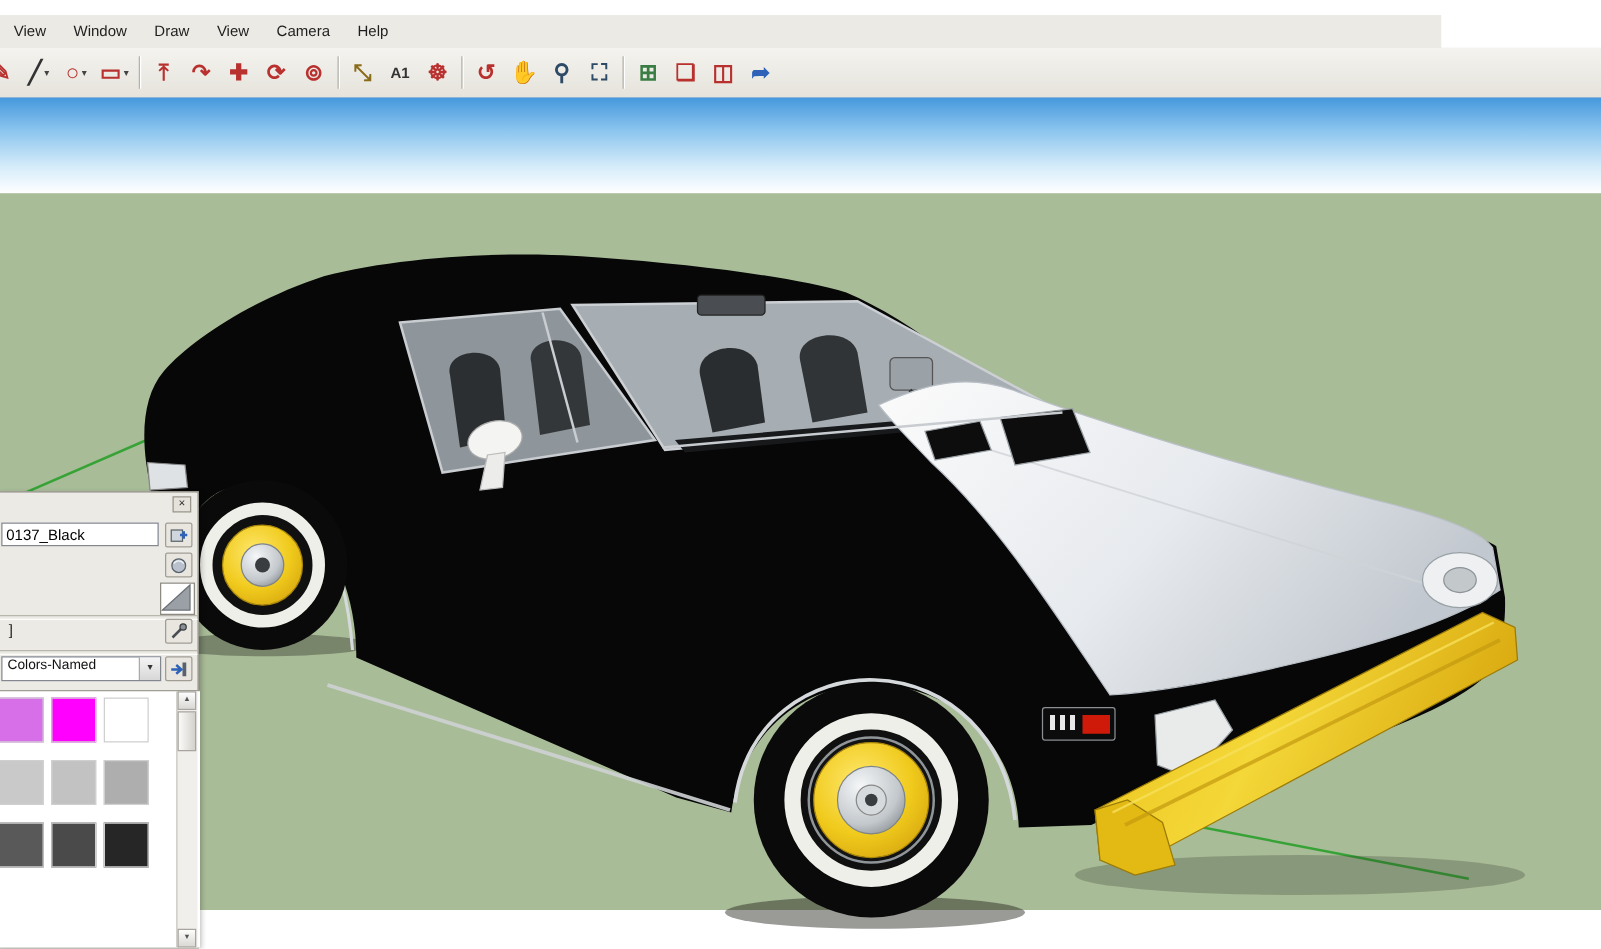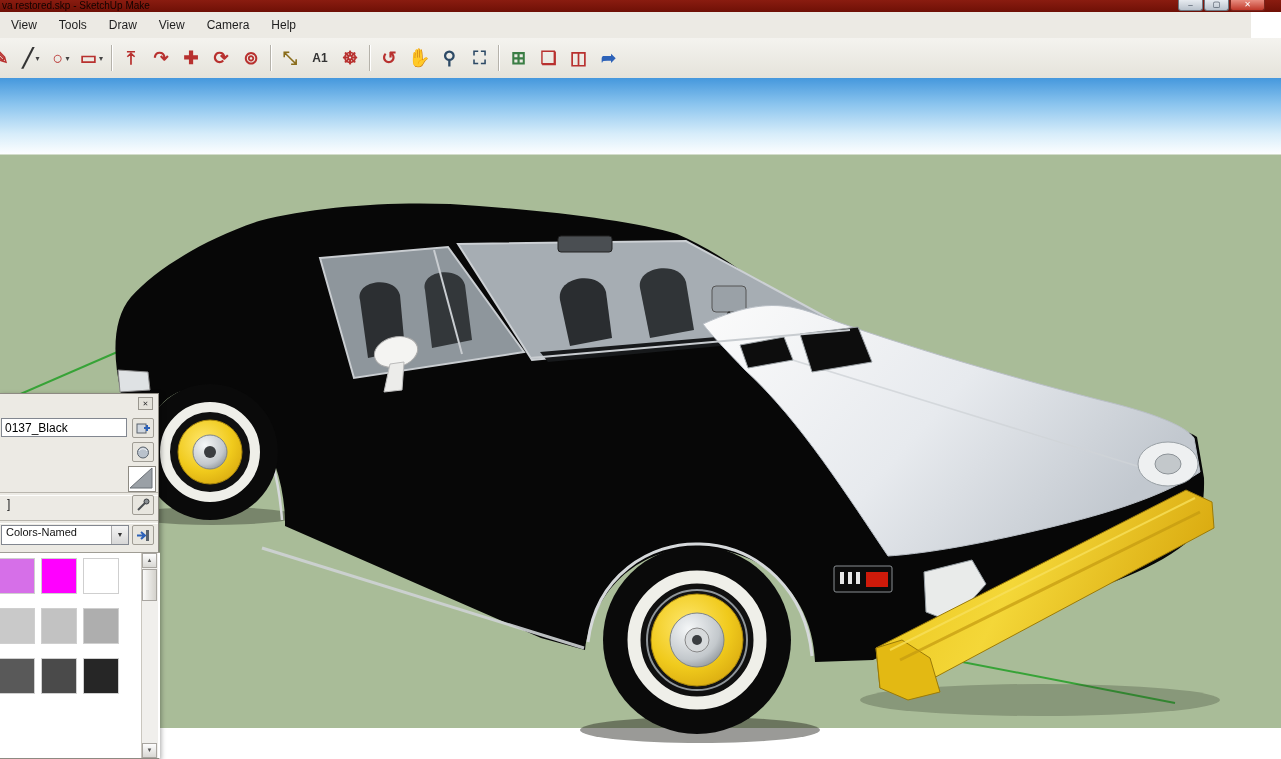--- a/index.html
+++ b/index.html
@@ -11,21 +11,21 @@
             background:linear-gradient(#8a1c10,#6f1006);color:#190502;
             font-size:10px;line-height:12px;}
   .titlebar .title{position:absolute;left:2px;top:0;white-space:nowrap;color:#120300;}
   .win-controls{position:absolute;right:16px;top:0;display:flex;gap:1px;}
   .win-btn{width:25px;height:11px;font-size:8px;line-height:10px;text-align:center;
            background:linear-gradient(#e7ebf0,#b9c2cc);border:1px solid #6d7680;
            border-top:none;border-radius:0 0 3px 3px;color:#243040;box-sizing:border-box;}
   .win-btn.close{width:35px;background:linear-gradient(#e88d80,#c0392b);color:#fff;border-color:#7c251c;}
 
   
-  .menubar{position:absolute;left:0;top:12px;width:1251px;height:26px;background:#eceae4;
+  .menubar{position:absolute;left:0;top:12px;width:1153px;height:26px;background:#eceae4;
            border-bottom:1px solid #d9d6ce;font-size:12px;color:#1e1e1e;display:flex;align-items:center;}
   .menu-item{padding:0 11px;height:26px;line-height:26px;}
 
   
   .toolbar{position:absolute;left:0;top:38px;width:1281px;height:40px;
            background:linear-gradient(#f4f3ef,#e5e3db);border-bottom:1px solid #b9b6ae;
            display:flex;align-items:center;overflow:hidden;}
   .tool{display:flex;align-items:center;height:30px;min-width:28px;margin:0 1px;padding:0 2px;
         background:transparent;border:1px solid transparent;border-radius:2px;box-sizing:border-box;
         justify-content:center;}
@@ -79,32 +79,24 @@
   .statusbar .msr-label{position:absolute;left:957px;top:4px;}
   .statusbar .msr-input{position:absolute;left:1046px;top:2px;width:210px;height:16px;border:1px solid #a9acb1;
              background:#fff;box-sizing:border-box;font-family:"Liberation Sans",sans-serif;font-size:11px;}
   .bottom-strip{position:absolute;left:0;top:750px;width:1281px;height:9px;background:#fff;z-index:3;}
 </style>
 </head>
 <body>
 
 <div class="screen">
 
-  <div class="titlebar">
-    <span class="title">va restored.skp - SketchUp Make</span>
-    <div class="win-controls">
-      <div class="win-btn">–</div>
-      <div class="win-btn">▢</div>
-      <div class="win-btn close">✕</div>
-    </div>
-  </div>
 
   <div class="menubar" id="menubar">
       <span class="menu-item">View</span>
-      <span class="menu-item">Tools</span>
+      <span class="menu-item">Window</span>
       <span class="menu-item">Draw</span>
       <span class="menu-item">View</span>
       <span class="menu-item">Camera</span>
       <span class="menu-item">Help</span>
     </div>
 
   <div class="toolbar" id="toolbar">
       <div class="tool">
         <span class="glyph" style="color: rgb(184, 49, 47);">✎</span>
       </div>

